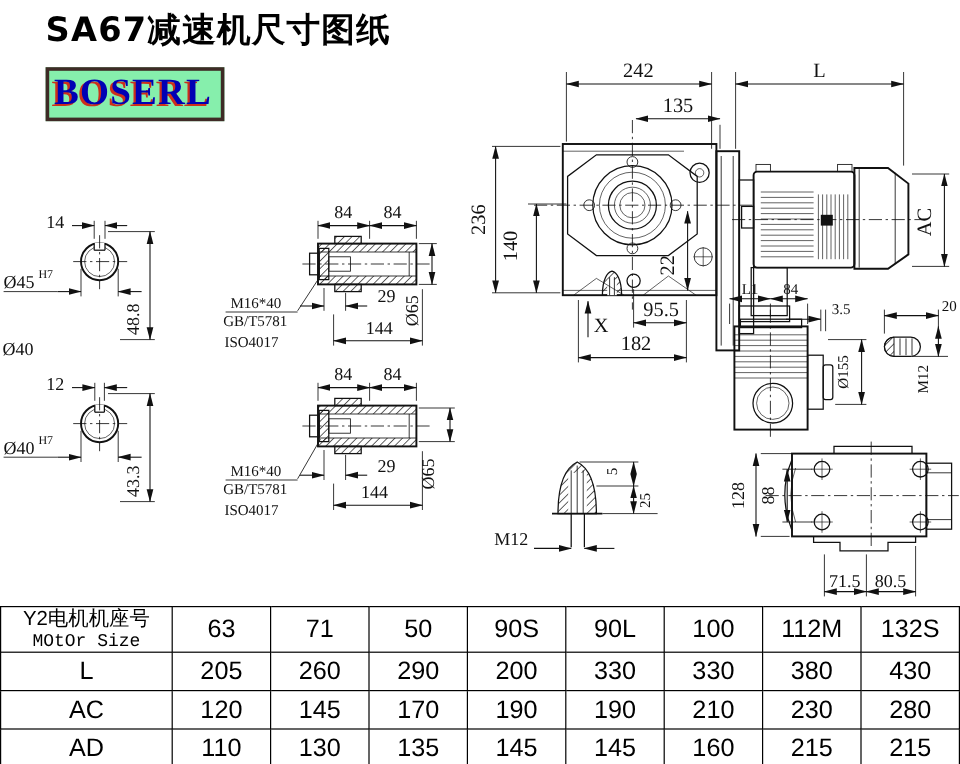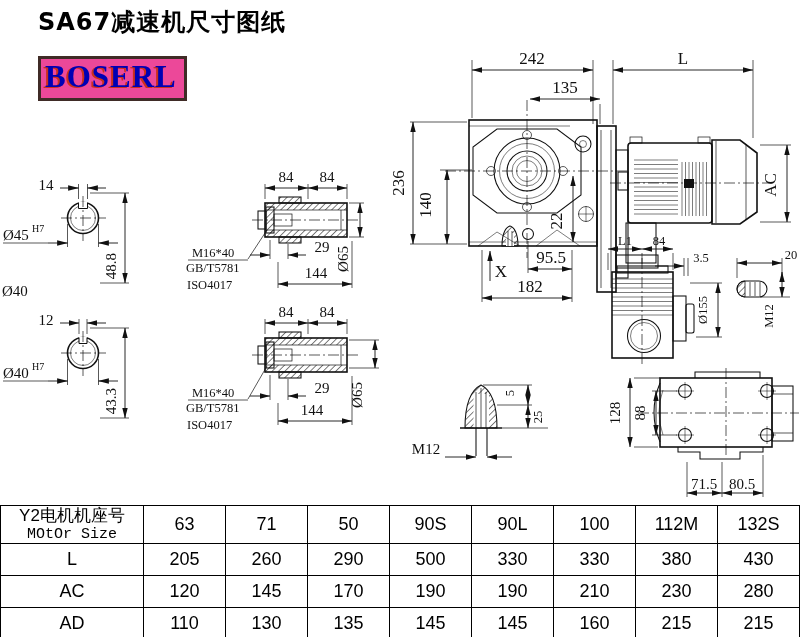--- a/index.html
+++ b/index.html
@@ -1,19 +1,19 @@
 <!DOCTYPE html>
 <html><head>
 <meta charset="utf-8">
 <style>
   html,body{margin:0;padding:0}
   body{width:800px;height:637px;position:relative;background:#fff;font-family:"Liberation Sans",sans-serif;overflow:hidden}
-  .title{position:absolute;left:38px;top:6px;font-size:24px;font-weight:bold;color:#000;
+  .title{position:absolute;left:38px;top:6px;font-size:28px;font-weight:bold;color:#000;
          font-family:"DejaVu Sans",sans-serif;letter-spacing:1px;white-space:nowrap}
-  .logo{position:absolute;left:38px;top:56px;border:3px solid #3f2b26;background:#ec4899;padding:0 7px 3px 4px}
+  .logo{position:absolute;left:38px;top:56px;border:3px solid #3f2b26;background:#86efac;padding:0 7px 3px 4px}
   .logo span{font-family:"Liberation Serif",serif;font-size:31px;font-weight:bold;color:#0000b4;
              text-shadow:-2px 1px 0 #cd2f1b;line-height:1.15;letter-spacing:1px}
   svg{position:absolute;left:0;top:0}
   
   .o{stroke:#111;stroke-width:1.6;fill:none}
   .m{stroke:#111;stroke-width:1.05;fill:none}
   .f{stroke:#111;stroke-width:.55;fill:none}
   .d{stroke:#111;stroke-width:.9;fill:none}
   .e{stroke:#111;stroke-width:.7;fill:none}
   .c{stroke:#111;stroke-width:.7;fill:none;stroke-dasharray:11 3 2 3}
@@ -21,21 +21,21 @@
   .t{font-family:"Liberation Serif",serif;font-size:15px;fill:#111}
   .ts{font-family:"Liberation Serif",serif;font-size:12.5px;fill:#111}
   .tt{font-family:"Liberation Serif",serif;font-size:10px;fill:#111}
   .tl{font-family:"Liberation Serif",serif;font-size:17px;fill:#111}
   
   .tablewrap{position:absolute;left:0;top:505px;width:800px;height:132px}
   table{width:100%;height:100%;border-collapse:collapse;table-layout:fixed;background:#fff}
   td{border:1.7px solid #000;text-align:center;vertical-align:middle;padding:0;color:#000}
   .hdr-cn{font-size:17px;line-height:1.15;display:block}
   .hdr-en{font-family:Liberation Mono, monospace;font-size:15px;display:block}
-  .num{font-size:18px}
+  .num{font-size:21px}
 </style>
 </head>
 <body>
 
 <div class="title">SA67减速机尺寸图纸</div>
 <div class="logo">
   <span>BOSERL</span>
 </div>
 
 <svg width="800" height="505" viewBox="0 0 800 505">
@@ -467,21 +467,21 @@
         <td class="num">90L</td>
         <td class="num">100</td>
         <td class="num">112M</td>
         <td class="num">132S</td>
       </tr>
       <tr>
         <td class="num" style="height:31px">L</td>
         <td class="num">205</td>
         <td class="num">260</td>
         <td class="num">290</td>
-        <td class="num">500</td>
+        <td class="num">200</td>
         <td class="num">330</td>
         <td class="num">330</td>
         <td class="num">380</td>
         <td class="num">430</td>
       </tr>
       <tr>
         <td class="num" style="height:31px">AC</td>
         <td class="num">120</td>
         <td class="num">145</td>
         <td class="num">170</td>

